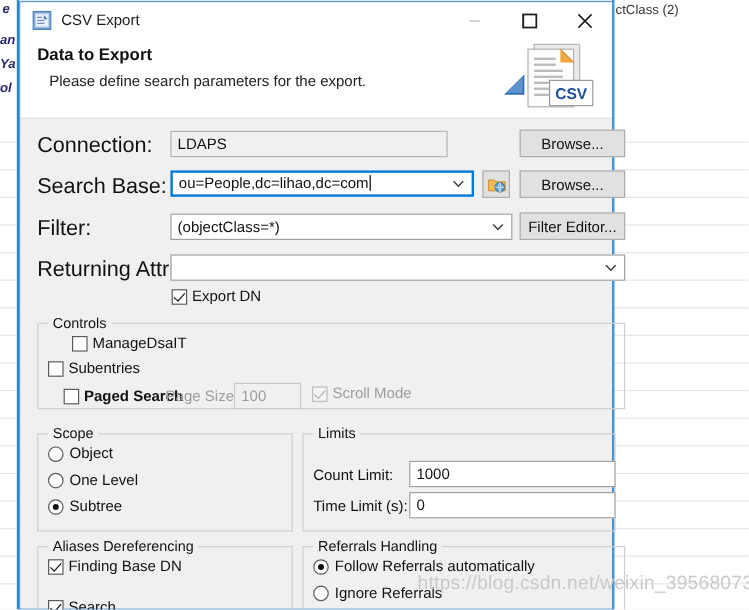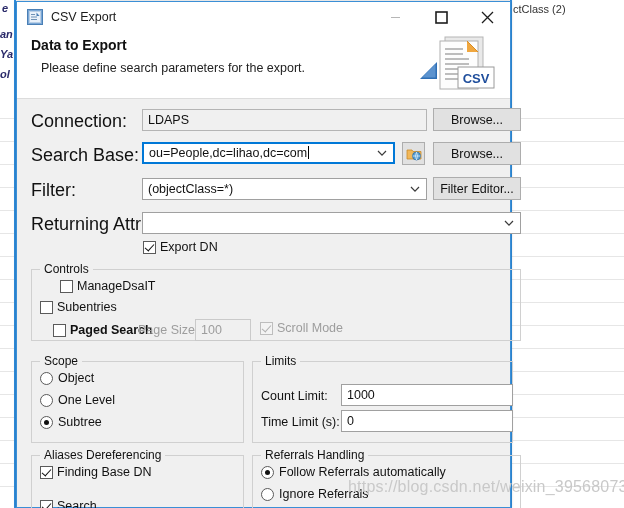--- a/index.html
+++ b/index.html
@@ -220,21 +220,21 @@
         <text x="40" y="48.5" font-family="'Liberation Sans',sans-serif" font-size="13" font-weight="bold" fill="#1f4e9c" text-anchor="middle">CSV</text>
       </svg>
     </span>
   </div>
 
   <div class="body">
 
     <div class="frow" style="left:14px;top:11px;">
       <span class="flabel">Connection:</span>
     </div>
-    <div class="txtbox readonly" style="position:absolute;left:125px;top:10px;width:285px;">LDAPS</div>
+    <div class="txtbox readonly" style="position:absolute;left:125px;top:10px;width:231px;">LDAPS</div>
     <div class="btn" style="position:absolute;left:416px;top:9px;width:88px;">Browse...</div>
 
     <div class="frow" style="left:14px;top:45px;">
       <span class="flabel">Search Base:</span>
     </div>
     <div class="combo focused" style="position:absolute;left:125px;top:43px;width:253px;">
       <span>ou=People,dc=lihao,dc=com</span><span class="caret"></span>
       <span class="chev">
         <svg width="10" height="7" viewBox="0 0 10 7">
             <path d="M1 1 L5 5.2 L9 1" stroke="#3b3b3b" stroke-width="1.2" fill="none"></path>

